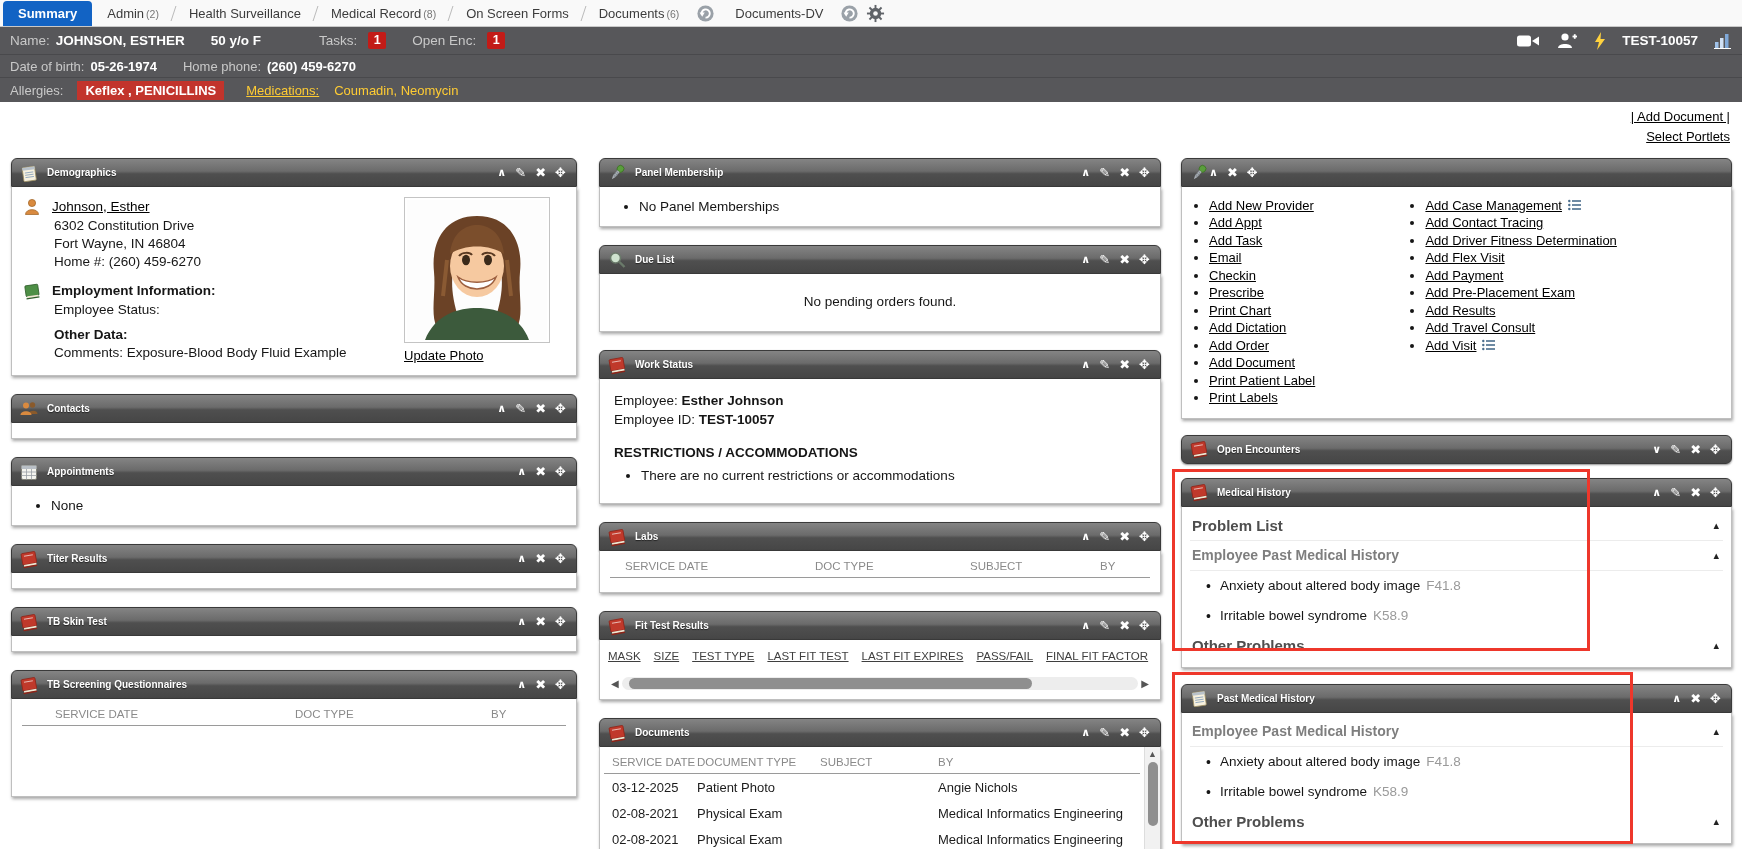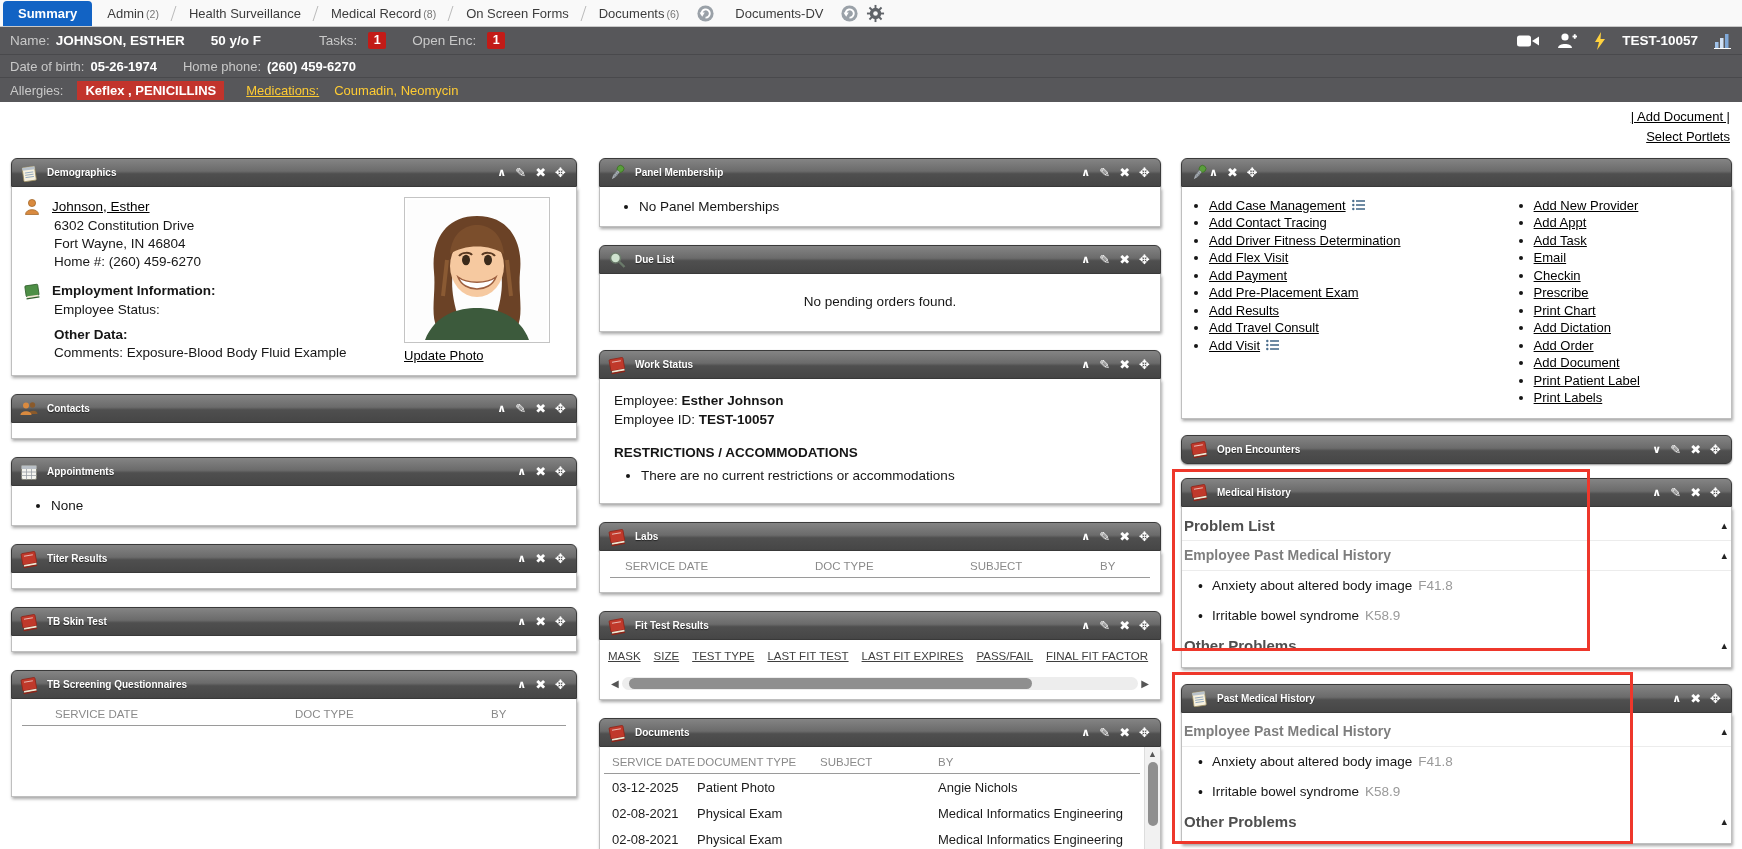--- a/index.html
+++ b/index.html
@@ -112,21 +112,21 @@
   
   .ql-body { display:flex; padding:6px 6px 8px 2px; }
   .ql-ul { margin:2px 0; padding-left:25px; }
   .ql-c1 { width:40%; } .ql-c2 { width:60%; }
   .ql-ul li { margin:2.5px 0; font-size:13px; }
   .ql-ul a { color:#000; cursor:pointer; }
   .qlicon { display:inline-block; width:14px; height:12px; margin-left:6px; vertical-align:-1px; }
   .qlicon svg { width:14px; height:12px; }
 
   
-  .mh-body { padding:4px 0 6px; }
+  .mh-body { padding:4px 8px 6px; }
   .mh-h { display:flex; align-items:center; font-weight:bold; color:#4e4e4e; font-size:15px; height:30px; border-bottom:1px solid #ececec; padding:0 2px; }
   .mh-h.sub { color:#7e7e7e; font-size:14px; }
   .mh-h:last-child { border-bottom:none; }
   .tri { margin-left:auto; color:#222; font-size:11px; cursor:pointer; padding-right:2px; }
   .mh-item { display:flex; align-items:center; font-size:13.5px; height:30px; padding-left:16px; }
   .mh-item::before { content:"•"; margin-right:9px; font-size:14px; }
   .code { color:#9a9a9a; margin-left:6px; }
 
   
   .anno { position:absolute; border:3px solid #ee372b; pointer-events:none; z-index:6; }
@@ -675,49 +675,49 @@
           <svg class="picon">
               <use href="#i-screw"></use>
             </svg>
           <span class="pacts">
             <span class="pact up">∧</span>
             <span class="pact">✖</span>
             <span class="pact">✥</span>
           </span>
         </div>
         <div class="pbody ql-body">
+          <ul class="ql-ul ql-c1">
+            <li><a style="text-decoration:underline">Add New Provider</a></li>
+            <li><a style="text-decoration:underline">Add Appt</a></li>
+            <li><a style="text-decoration:underline">Add Task</a></li>
+            <li><a style="text-decoration:underline">Email</a></li>
+            <li><a style="text-decoration:underline">Checkin</a></li>
+            <li><a style="text-decoration:underline">Prescribe</a></li>
+            <li><a style="text-decoration:underline">Print Chart</a></li>
+            <li><a style="text-decoration:underline">Add Dictation</a></li>
+            <li><a style="text-decoration:underline">Add Order</a></li>
+            <li><a style="text-decoration:underline">Add Document</a></li>
+            <li><a style="text-decoration:underline">Print Patient Label</a></li>
+            <li><a style="text-decoration:underline">Print Labels</a></li>
+          </ul>
           <ul class="ql-ul ql-c2">
             <li><a style="text-decoration:underline">Add Case Management</a><span class="qlicon"><svg>
                     <use href="#i-list"></use>
                   </svg></span></li>
             <li><a style="text-decoration:underline">Add Contact Tracing</a></li>
             <li><a style="text-decoration:underline">Add Driver Fitness Determination</a></li>
             <li><a style="text-decoration:underline">Add Flex Visit</a></li>
             <li><a style="text-decoration:underline">Add Payment</a></li>
             <li><a style="text-decoration:underline">Add Pre-Placement Exam</a></li>
             <li><a style="text-decoration:underline">Add Results</a></li>
             <li><a style="text-decoration:underline">Add Travel Consult</a></li>
             <li><a style="text-decoration:underline">Add Visit</a><span class="qlicon"><svg>
                     <use href="#i-list"></use>
                   </svg></span></li>
           </ul>
-          <ul class="ql-ul ql-c1">
-            <li><a style="text-decoration:underline">Add New Provider</a></li>
-            <li><a style="text-decoration:underline">Add Appt</a></li>
-            <li><a style="text-decoration:underline">Add Task</a></li>
-            <li><a style="text-decoration:underline">Email</a></li>
-            <li><a style="text-decoration:underline">Checkin</a></li>
-            <li><a style="text-decoration:underline">Prescribe</a></li>
-            <li><a style="text-decoration:underline">Print Chart</a></li>
-            <li><a style="text-decoration:underline">Add Dictation</a></li>
-            <li><a style="text-decoration:underline">Add Order</a></li>
-            <li><a style="text-decoration:underline">Add Document</a></li>
-            <li><a style="text-decoration:underline">Print Patient Label</a></li>
-            <li><a style="text-decoration:underline">Print Labels</a></li>
-          </ul>
         </div>
       </div>
 
       <div class="portlet" style="margin-bottom:14px;">
         <div class="phead" style="border-radius:6px;">
           <svg class="picon">
               <use href="#i-book"></use>
             </svg>
           <span class="ttl">Open Encounters</span>
           <span class="pacts">

